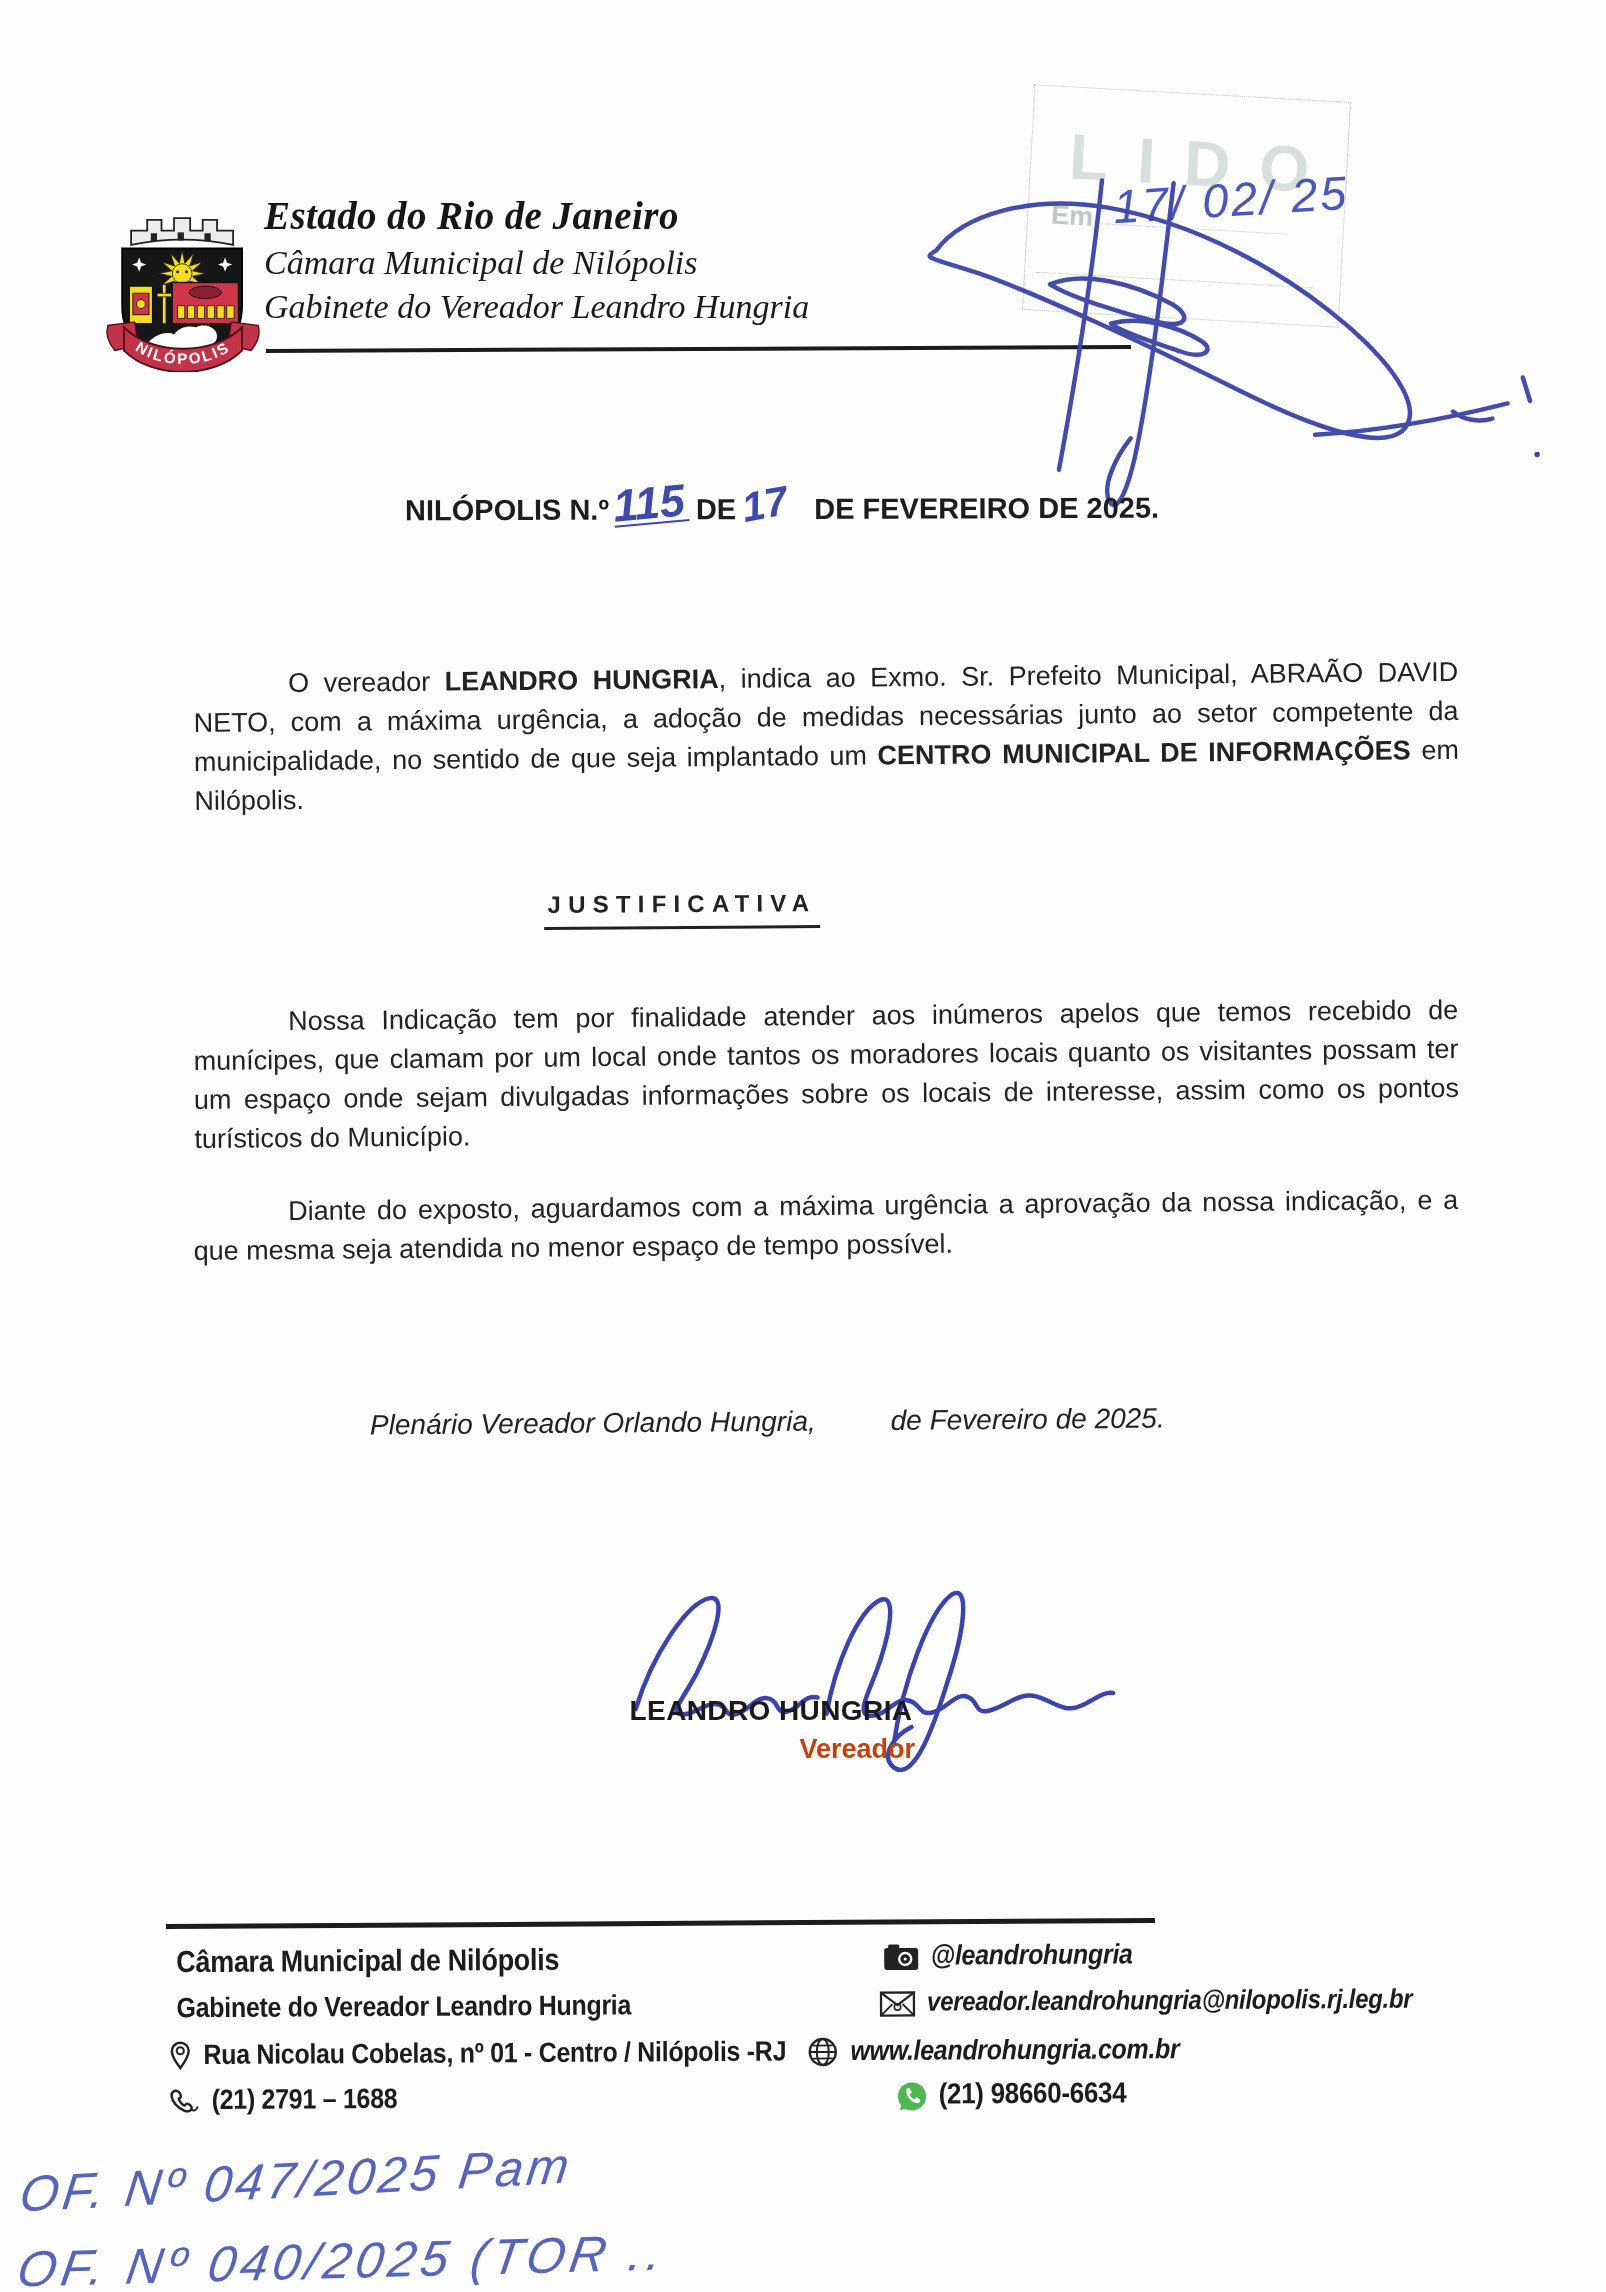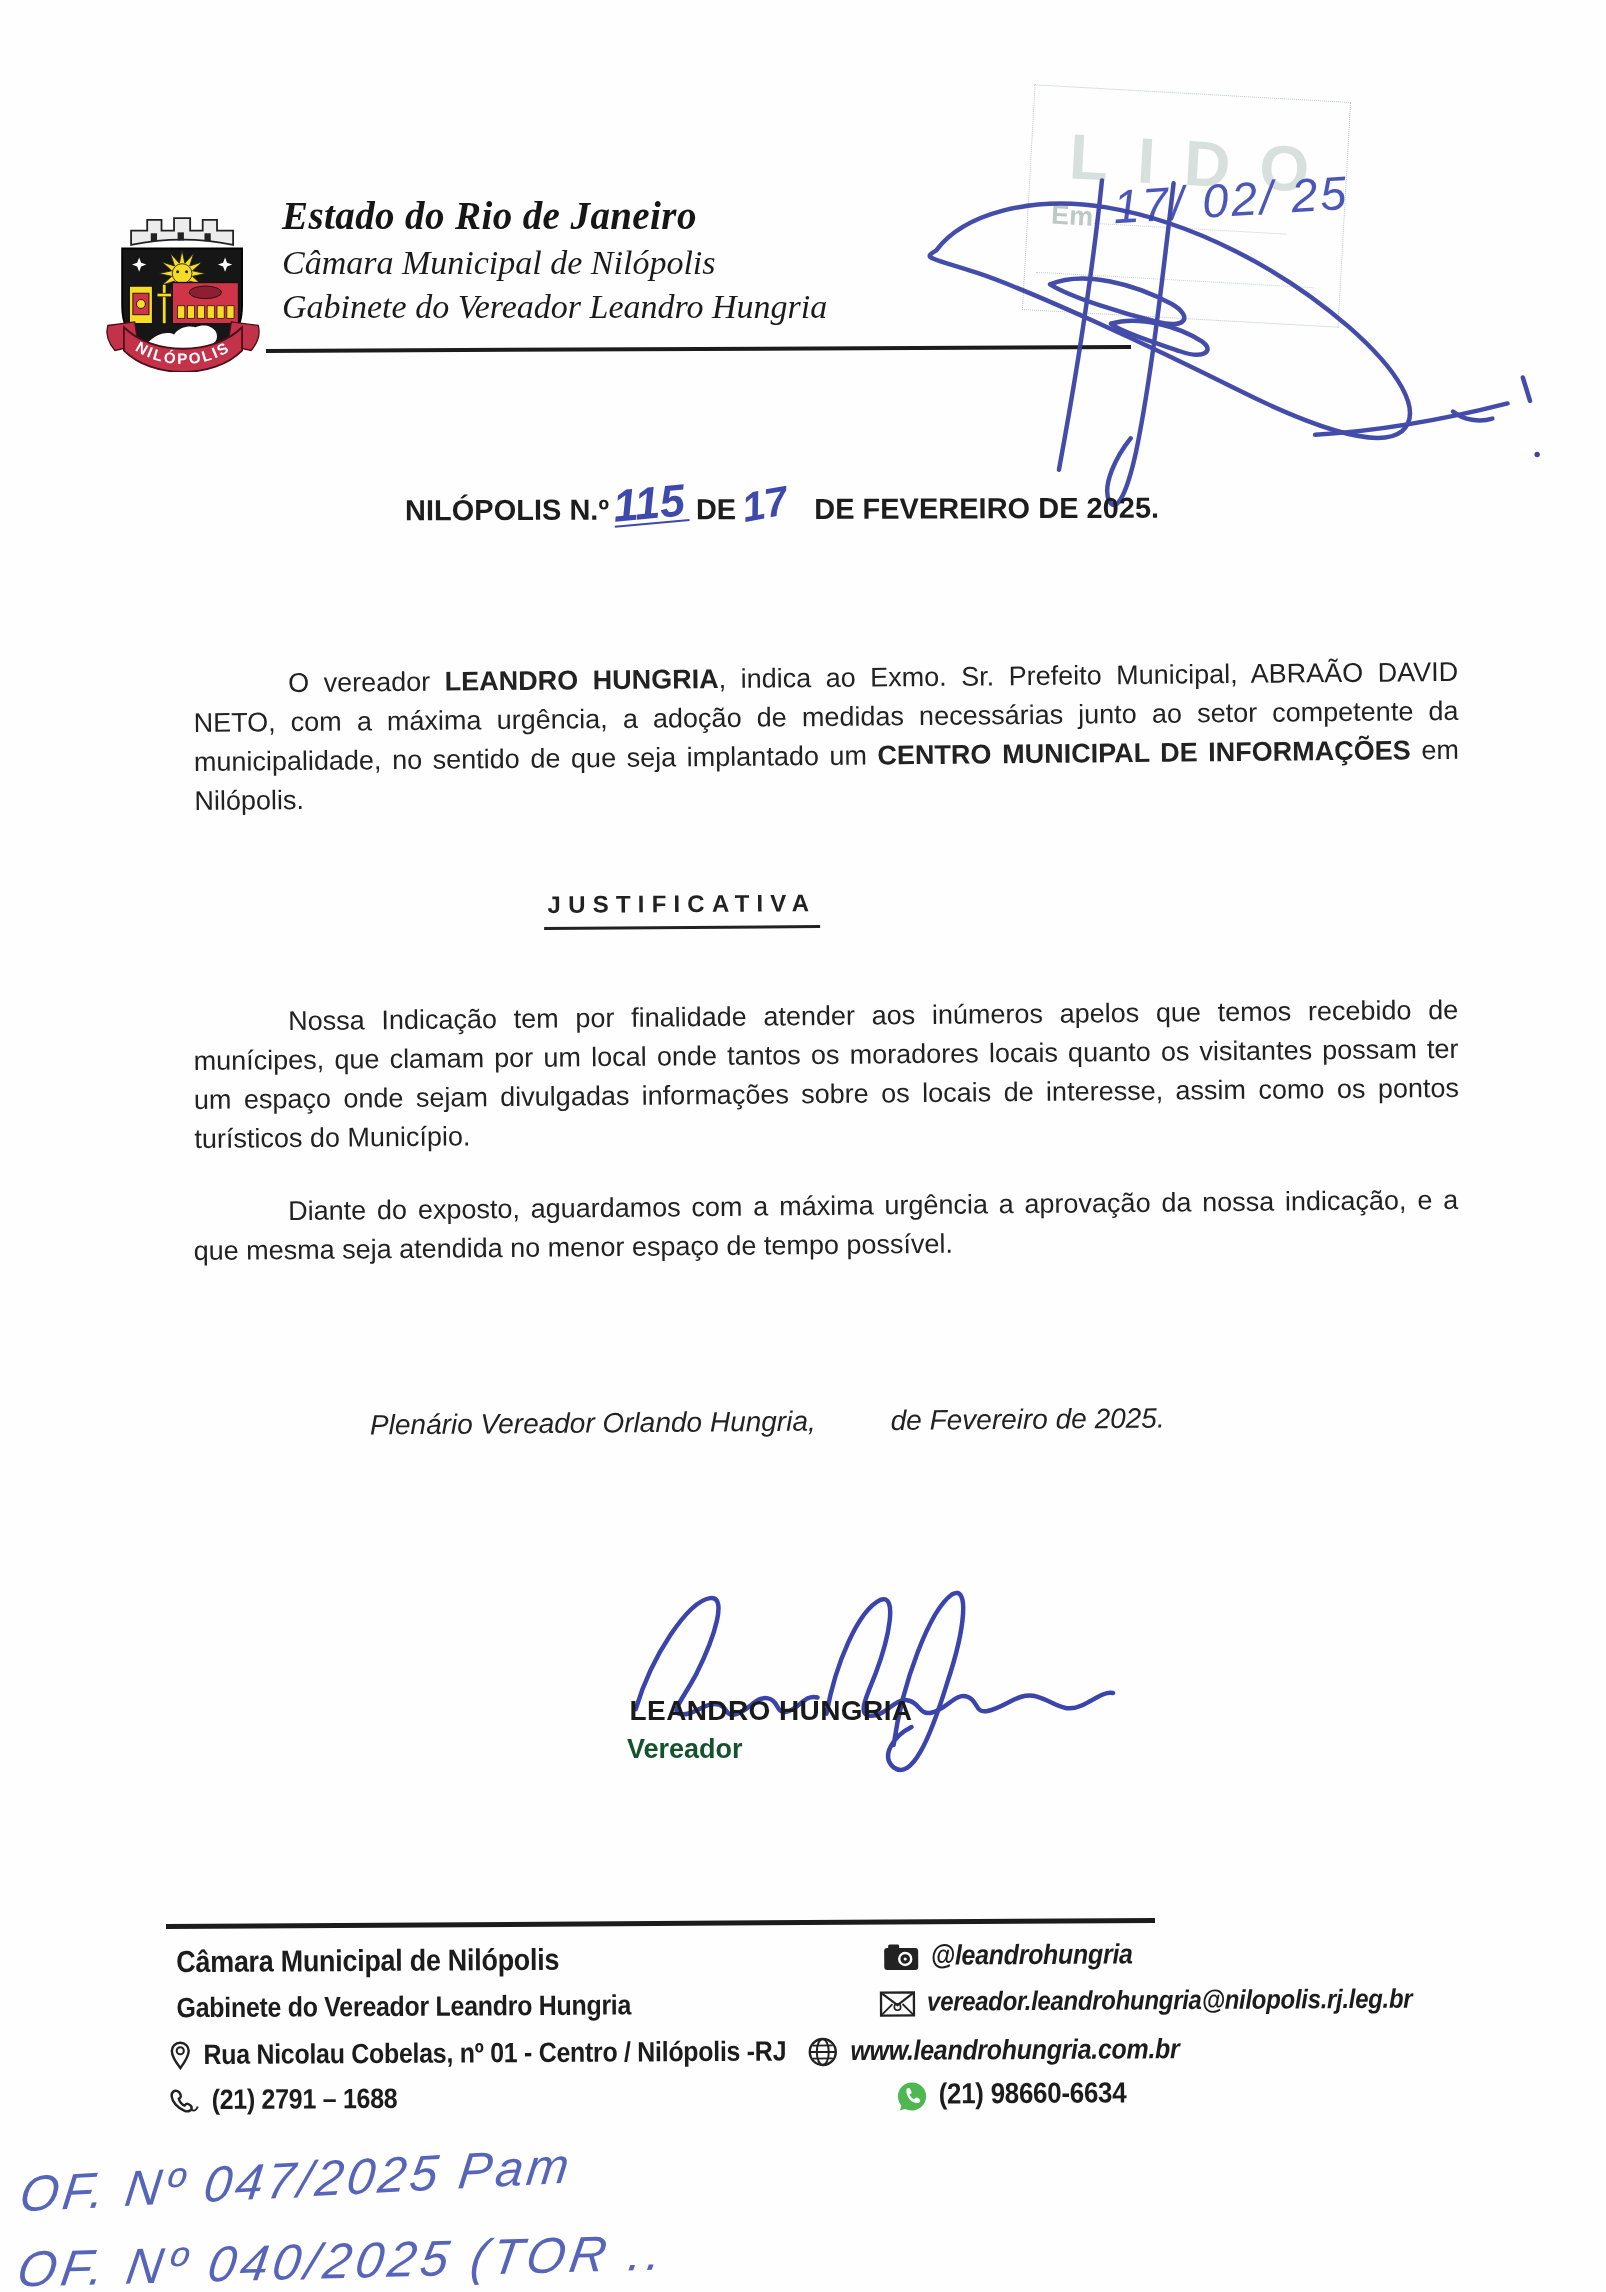--- a/index.html
+++ b/index.html
@@ -4,21 +4,21 @@
 <style>
   html,body { margin:0; padding:0; background:#e9e9e9; }
   .page {
     position:relative; width:1607px; height:2293px; margin:0 auto;
     background:#fefefe; overflow:hidden;
     font-family:"Liberation Sans", sans-serif; color:#1d1d1d;
   }
 
   
   .crest { position:absolute; left:97px; top:193px; width:172px; height:179px; }
-  .hgroup { position:absolute; left:282px; top:193px; font-family:"Liberation Serif", serif; font-style:italic; }
+  .hgroup { position:absolute; left:264px; top:193px; font-family:"Liberation Serif", serif; font-style:italic; }
   .h1 { font-weight:bold; font-size:39px; letter-spacing:0.4px; color:#161616;}
   .h2 { font-size:34px; margin-top:6.3px; color:#1b1b1b;}
   .h3 { font-size:34px; margin-top:5.4px; color:#1b1b1b;}
   .hrule { position:absolute; left:266px; top:347px; width:865px; height:3.6px; background:#1c1c1c; transform:rotate(-0.25deg); }
 
   
   .stamp { position:absolute; left:1028px; top:93px; width:315px; height:224px;
            border:1.8px dotted #b9c6c1; transform:rotate(3.2deg); }
   .stamp-word { position:absolute; left:38px; top:32px; font-size:64px; font-weight:bold;
                 letter-spacing:29px; color:#ccd6d2; opacity:.75; }
@@ -49,22 +49,22 @@
   .just-head { position:absolute; left:544px; top:890px; font-size:24px; font-weight:bold;
                letter-spacing:7.2px; padding:0 3.6px 8px 3.6px; border-bottom:3.6px solid #222;
                transform:rotate(-0.4deg); color:#222;}
   .plenary { position:absolute; left:370px; top:1406px; display:flex; gap:75px; font-style:italic;
              font-size:28px; white-space:nowrap; transform:rotate(-0.5deg); color:#222;}
 
   
   .sig-main { position:absolute; left:582px; top:1555px; width:591px; height:251px; }
   .sig-name { position:absolute; left:627px; top:1695px; width:288px; text-align:center;
               font-weight:bold; font-size:28px; letter-spacing:0.4px; color:#1a1a1a;}
-  .sig-role { position:absolute; left:627px; top:1734px; width:288px; text-align:left;
-              font-weight:bold; font-size:27px; color:#14532d;}
+  .sig-role { position:absolute; left:627px; top:1734px; width:288px; text-align:right;
+              font-weight:bold; font-size:27px; color:#c2410c;}
 
   
   .footwrap { position:absolute; left:0; top:0; width:1607px; height:2293px;
               transform:rotate(-0.35deg); transform-origin:166px 1927px; }
   .frule { position:absolute; left:166px; top:1924px; width:989px; height:4.5px; background:#1c1c1c; }
   .f-row { position:absolute; display:flex; align-items:center; gap:11.6px; color:#1c1c1c;
            font-weight:bold; white-space:nowrap; }
   .cond { display:inline-block; transform:scaleY(1.12); transform-origin:0 100%; letter-spacing:-0.3px; }
   .fitalic { font-style:italic; }
   .f-org   { left:176px; top:1949px; font-size:27px; }

